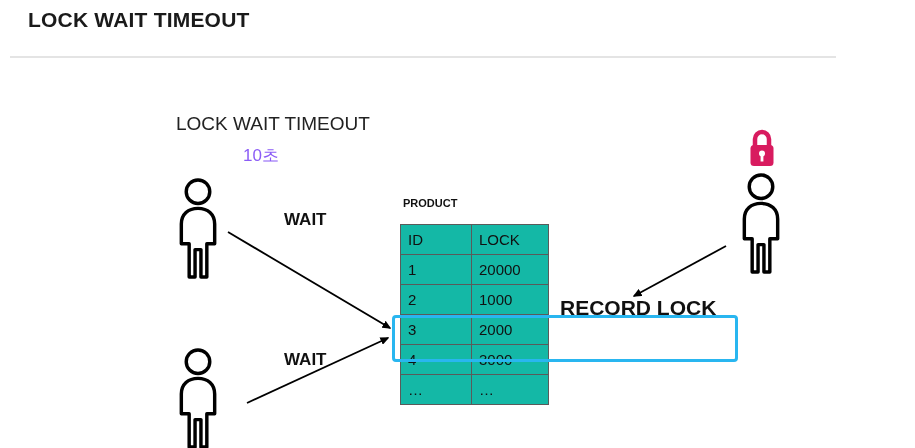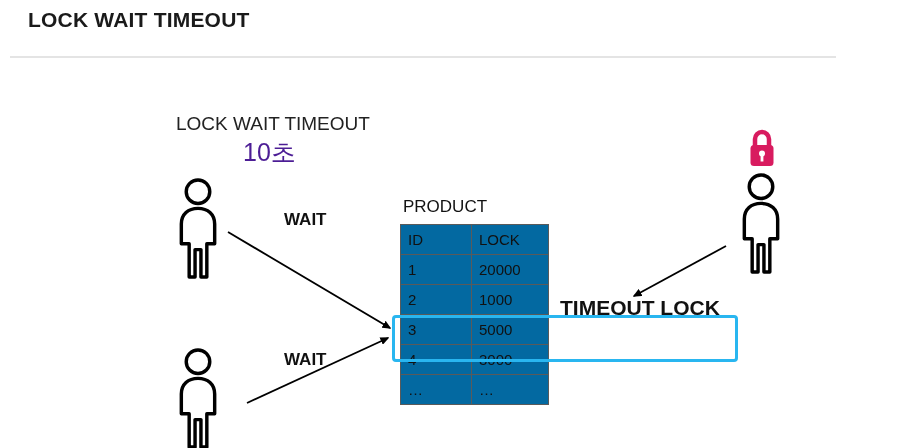--- a/index.html
+++ b/index.html
@@ -4,37 +4,37 @@
 <style>
   html,body{margin:0;padding:0;background:#fff;}
   body{font-family:"Liberation Sans","DejaVu Sans",sans-serif;color:#111;}
   .canvas{position:relative;width:846px;height:448px;overflow:hidden;background:#fff;}
 
   .page-title{position:absolute;left:28px;top:8px;margin:0;font-size:21px;font-weight:bold;color:#1a1a1a;letter-spacing:.2px;}
   .divider{position:absolute;left:10px;right:10px;top:56px;height:0;border:none;border-top:2px solid #e4e4e4;margin:0;}
 
   .lbl{position:absolute;white-space:nowrap;}
   .timeout-label{left:176px;top:113px;font-size:19px;color:#222;}
-  .timeout-value{left:243px;top:136px;font-size:25px;color:#4c1d95;}
+  .timeout-value{left:243px;top:144px;font-size:17px;color:#8b5cf6;}
   .wait-top{left:284px;top:210px;font-size:17px;font-weight:bold;}
   .wait-bottom{left:284px;top:350px;font-size:17px;font-weight:bold;}
   .intention-label{left:640px;top:93px;font-size:21px;font-weight:bold;}
   .record-lock-label{left:560px;top:296px;font-size:21px;font-weight:bold;}
-  .table-title{left:403px;top:197px;font-size:17px;font-weight:normal;}
+  .table-title{left:403px;top:197px;font-size:11px;font-weight:bold;}
 
   .person{position:absolute;width:52px;height:102px;}
   .person svg{display:block;width:100%;height:100%;}
   .person-top-left{left:172px;top:178px;}
   .person-bottom-left{left:172px;top:348px;}
   .person-right{left:735px;top:173px;}
 
   .lock{position:absolute;left:747px;top:128px;width:30px;height:41px;color:var(--lock_pink,#d81b5f);}
   .lock svg{display:block;width:100%;height:100%;}
 
-  table.ptable{position:absolute;left:400px;top:224px;border-collapse:collapse;background:#0369a1;font-size:15px;}
+  table.ptable{position:absolute;left:400px;top:224px;border-collapse:collapse;background:#14b8a6;font-size:15px;}
   table.ptable td{border:1px solid #5a5a5a;width:63px;height:29px;padding:0 0 0 7px;vertical-align:middle;}
   table.ptable td.cost{width:69px;}
 
   .record-lock-highlight{position:absolute;left:392px;top:315px;width:340px;height:41px;border:3px solid var(--record_lock,#29b6f0);border-radius:4px;background:transparent;}
 
   .arrows{position:absolute;left:0;top:0;width:915px;height:448px;pointer-events:none;}
 </style>
 </head>
 <body>
 
@@ -88,35 +88,35 @@
       <tr>
         <td>1</td>
         <td class="cost">20000</td>
       </tr>
       <tr>
         <td>2</td>
         <td class="cost">1000</td>
       </tr>
       <tr>
         <td>3</td>
-        <td class="cost">5000</td>
+        <td class="cost">2000</td>
       </tr>
       <tr>
         <td>4</td>
         <td class="cost">3000</td>
       </tr>
       <tr>
         <td>…</td>
         <td class="cost">…</td>
       </tr>
     </tbody>
   </table>
 
   <div class="record-lock-highlight"></div>
-  <div class="lbl record-lock-label">TIMEOUT LOCK</div>
+  <div class="lbl record-lock-label">RECORD LOCK</div>
 
   <svg class="arrows" viewBox="0 0 915 448">
     <defs>
       <marker id="ah" markerWidth="9" markerHeight="8" refX="7.5" refY="4" orient="auto" markerUnits="userSpaceOnUse">
         <path d="M0,0 L9,4 L0,8 Z" fill="#000"></path>
       </marker>
     </defs>
     <line x1="228" y1="232" x2="390" y2="328" stroke="#000" stroke-width="1.8" marker-end="url(#ah)"></line>
     <line x1="247" y1="403" x2="388" y2="338" stroke="#000" stroke-width="1.8" marker-end="url(#ah)"></line>
     <line x1="726" y1="246" x2="634" y2="296" stroke="#000" stroke-width="1.8" marker-end="url(#ah)"></line>

